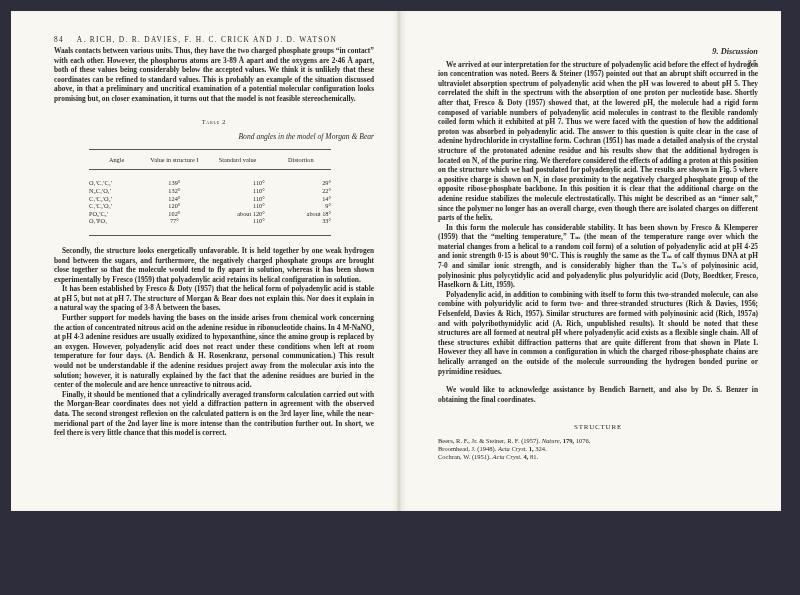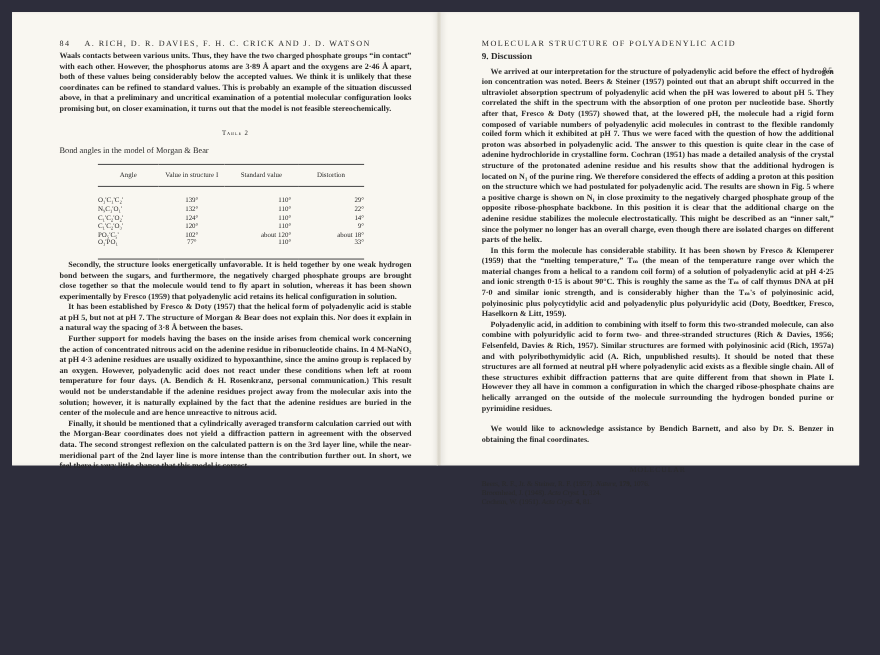--- a/index.html
+++ b/index.html
@@ -4,21 +4,21 @@
 <style>
   html, body { margin:0; padding:0; }
   body {
     width:800px; height:595px; overflow:hidden;
     background:#2d2d3b;
     font-family:"Liberation Serif","DejaVu Serif",serif;
     color:#2a2a2a;
     position:relative;
   }
   .spread {
-    position:absolute; left:11px; top:11px; width:770px; height:412px;
+    position:absolute; left:11px; top:11px; width:770px; height:500px;
     background:#f8f6f0;
   }
   .page {
     position:absolute; top:0; height:100%;
     background:#f9f7f1;
   }
   .page.left { left:0; width:387px; box-shadow: inset -3px 0 4px rgba(0,0,0,0.06); }
   .page.right { left:390px; width:380px; box-shadow: inset 3px 0 4px rgba(0,0,0,0.06); }
   .gutter {
     position:absolute; left:386px; top:0; width:4px; height:100%;
@@ -34,32 +34,32 @@
   .left .running-head .pn { margin-right:10px; }
   .body {
     position:absolute; font-size:7.35px; line-height:9.6px; text-align:justify;
   }
   .left .body { left:43px; top:35px; width:320px; }
   .right .body { left:37px; top:35px; width:320px; }
   p { margin:0; text-indent:8px;font-weight:bold; }
   p.noindent { text-indent:0; }
   .table-block { margin:13px 0 0 0; }
   .table-title { text-align:center; font-size:6.2px; letter-spacing:0.8px; font-variant:small-caps; margin-bottom:6px; }
-  .table-caption { text-align:left; font-size:7.6px; margin-bottom:7px; }
+  .table-caption { text-align:right; font-style:italic; font-size:7.6px; margin-bottom:7px; }
   table.tbl { width:242px; margin:0 0 0 35px; border-collapse:collapse; font-size:6.3px; }
   table.tbl th { font-weight:normal; padding:5px 0 5px 0; border-top:1px solid #555; border-bottom:1px solid #555; text-align:center; }
   table.tbl td { padding:0; line-height:7.6px; }
   table.tbl tr.first td { padding-top:9px; }
   table.tbl tr.last td { padding-bottom:10px; border-bottom:1px solid #555; }
   td.angle { text-align:left; width:55px; }
   td.val { text-align:center; width:60px; }
   td.std { text-align:right; width:60px; padding-right:6px !important; }
   td.dist { text-align:right; width:60px; }
-  .after-table { }
-  h3.section { font-size:8.3px; text-align:left; margin:1px 0 3px 0; font-weight:bold; }
+  .after-table { margin-top:10px; }
+  h3.section { font-size:8.3px; text-align:right; margin:1px 0 3px 0; font-weight:bold;font-style:italic; }
   .ack { margin-top:9px; }
   .refs-title { text-align:center; font-size:7px; letter-spacing:0.8px; margin:19px 0 4px 0; }
   .ref { font-size:6.5px; line-height:8px; text-indent:0; text-align:left; }
   .ref i { font-style:italic; }
   .ref b { font-weight:bold; }
 </style>
 </head>
 <body>
 
 <div class="spread">
@@ -132,33 +132,32 @@
         <p>Further support for models having the bases on the inside arises from chemical work concerning the action of concentrated nitrous acid on the adenine residue in ribonucleotide chains. In 4 M-NaNO₂ at pH 4·3 adenine residues are usually oxidized to hypoxanthine, since the amino group is replaced by an oxygen. However, polyadenylic acid does not react under these conditions when left at room temperature for four days. (A. Bendich &amp; H. Rosenkranz, personal communication.) This result would not be understandable if the adenine residues project away from the molecular axis into the solution; however, it is naturally explained by the fact that the adenine residues are buried in the center of the molecule and are hence unreactive to nitrous acid.</p>
         <p>Finally, it should be mentioned that a cylindrically averaged transform calculation carried out with the Morgan-Bear coordinates does not yield a diffraction pattern in agreement with the observed data. The second strongest reflexion on the calculated pattern is on the 3rd layer line, while the near-meridional part of the 2nd layer line is more intense than the contribution further out. In short, we feel there is very little chance that this model is correct.</p>
       </div>
     </div>
   </div>
 
   <div class="gutter"></div>
 
   <div class="page right">
     <div class="running-head">
-      <span>MOLECULAR STRUCTURE OF POLYADENYLIC ACID</span>
       <span class="pn">85</span>
     </div>
 
     <div class="body">
       <h3 class="section">9. Discussion</h3>
       <p>We arrived at our interpretation for the structure of polyadenylic acid before the effect of hydrogen ion concentration was noted. Beers &amp; Steiner (1957) pointed out that an abrupt shift occurred in the ultraviolet absorption spectrum of polyadenylic acid when the pH was lowered to about pH 5. They correlated the shift in the spectrum with the absorption of one proton per nucleotide base. Shortly after that, Fresco &amp; Doty (1957) showed that, at the lowered pH, the molecule had a rigid form composed of variable numbers of polyadenylic acid molecules in contrast to the flexible randomly coiled form which it exhibited at pH 7. Thus we were faced with the question of how the additional proton was absorbed in polyadenylic acid. The answer to this question is quite clear in the case of adenine hydrochloride in crystalline form. Cochran (1951) has made a detailed analysis of the crystal structure of the protonated adenine residue and his results show that the additional hydrogen is located on N₁ of the purine ring. We therefore considered the effects of adding a proton at this position on the structure which we had postulated for polyadenylic acid. The results are shown in Fig. 5 where a positive charge is shown on N₁ in close proximity to the negatively charged phosphate group of the opposite ribose-phosphate backbone. In this position it is clear that the additional charge on the adenine residue stabilizes the molecule electrostatically. This might be described as an “inner salt,” since the polymer no longer has an overall charge, even though there are isolated charges on different parts of the helix.</p>
       <p>In this form the molecule has considerable stability. It has been shown by Fresco &amp; Klemperer (1959) that the “melting temperature,” Tₘ (the mean of the temperature range over which the material changes from a helical to a random coil form) of a solution of polyadenylic acid at pH 4·25 and ionic strength 0·15 is about 90°C. This is roughly the same as the Tₘ of calf thymus DNA at pH 7·0 and similar ionic strength, and is considerably higher than the Tₘ's of polyinosinic acid, polyinosinic plus polycytidylic acid and polyadenylic plus polyuridylic acid (Doty, Boedtker, Fresco, Haselkorn &amp; Litt, 1959).</p>
       <p>Polyadenylic acid, in addition to combining with itself to form this two-stranded molecule, can also combine with polyuridylic acid to form two- and three-stranded structures (Rich &amp; Davies, 1956; Felsenfeld, Davies &amp; Rich, 1957). Similar structures are formed with polyinosinic acid (Rich, 1957a) and with polyribothymidylic acid (A. Rich, unpublished results). It should be noted that these structures are all formed at neutral pH where polyadenylic acid exists as a flexible single chain. All of these structures exhibit diffraction patterns that are quite different from that shown in Plate I. However they all have in common a configuration in which the charged ribose-phosphate chains are helically arranged on the outside of the molecule surrounding the hydrogen bonded purine or pyrimidine residues.</p>
 
       <p class="ack">We would like to acknowledge assistance by Bendich Barnett, and also by Dr. S. Benzer in obtaining the final coordinates.</p>
 
-      <div class="refs-title">MOLECULAR</div>
+      <div class="refs-title">STRUCTURE</div>
 
       <div class="ref">
         <span>Beers, R. F., Jr. &amp; Steiner, R. F. (1957).</span>
         <i>Nature,</i>
         <b>179,</b>
         <span>1076.</span>
       </div>
       <div class="ref">
         <span>Broomhead, J. (1948).</span>
         <i>Acta Cryst.</i>

